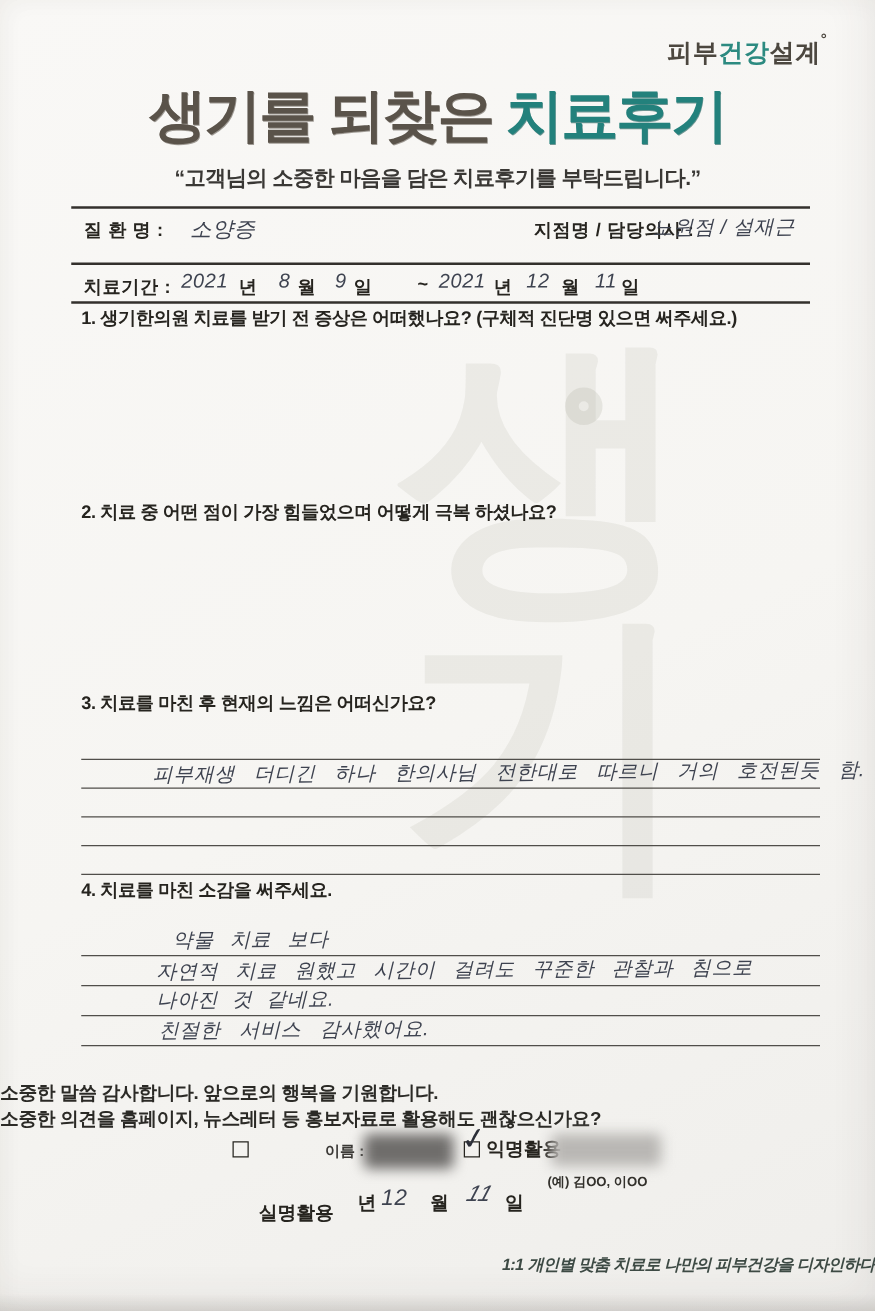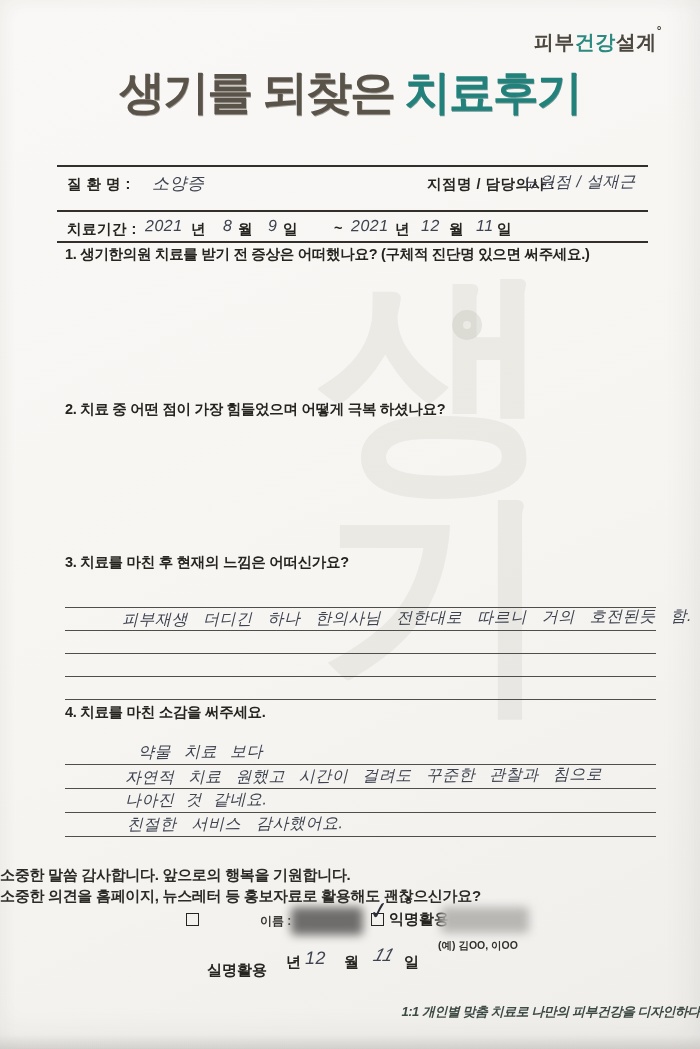--- a/index.html
+++ b/index.html
@@ -91,20 +91,21 @@
   </div>
   <div class="wm-ring"></div>
 
   <div class="logo">
     <span>피부</span><span class="accent">건강</span><span>설계</span><span class="degree">°</span>
   </div>
 
   <div class="title">
     <span class="plain">생기를 되찾은 </span><span class="accent">치료후기</span>
   </div>
+  <div class="subtitle">“고객님의 소중한 마음을 담은 치료후기를 부탁드립니다.”</div>
 
   <div class="info-table">
     <div class="info-row">
       <span class="lbl" style="left:10px;">질 환 명 :</span>
       <span class="hw hw-pos" style="left:95px; font-size:17px;">소양증</span>
       <span class="lbl" style="left:370px;">지점명 / 담당의사 :</span>
       <span class="hw hw-pos" style="left:465px;">노원점 / 설재근</span>
     </div>
     <div class="info-row">
       <span class="lbl" style="left:10px;">치료기간 :</span>

